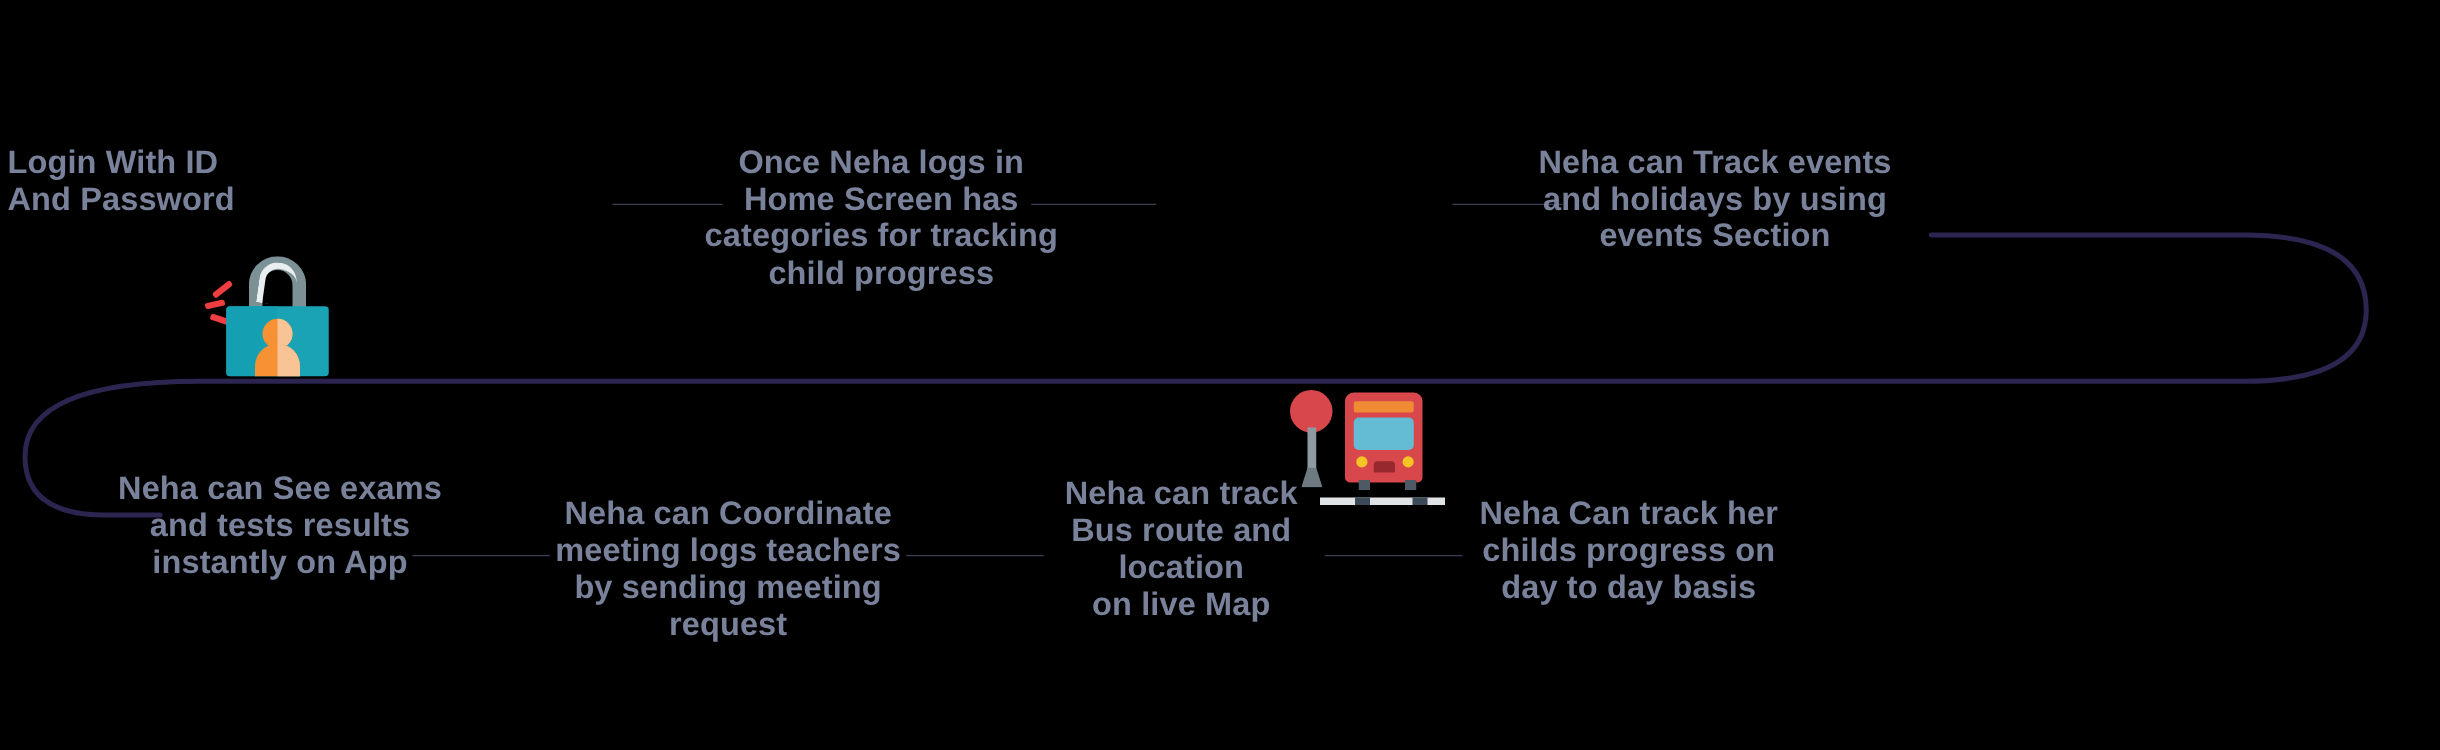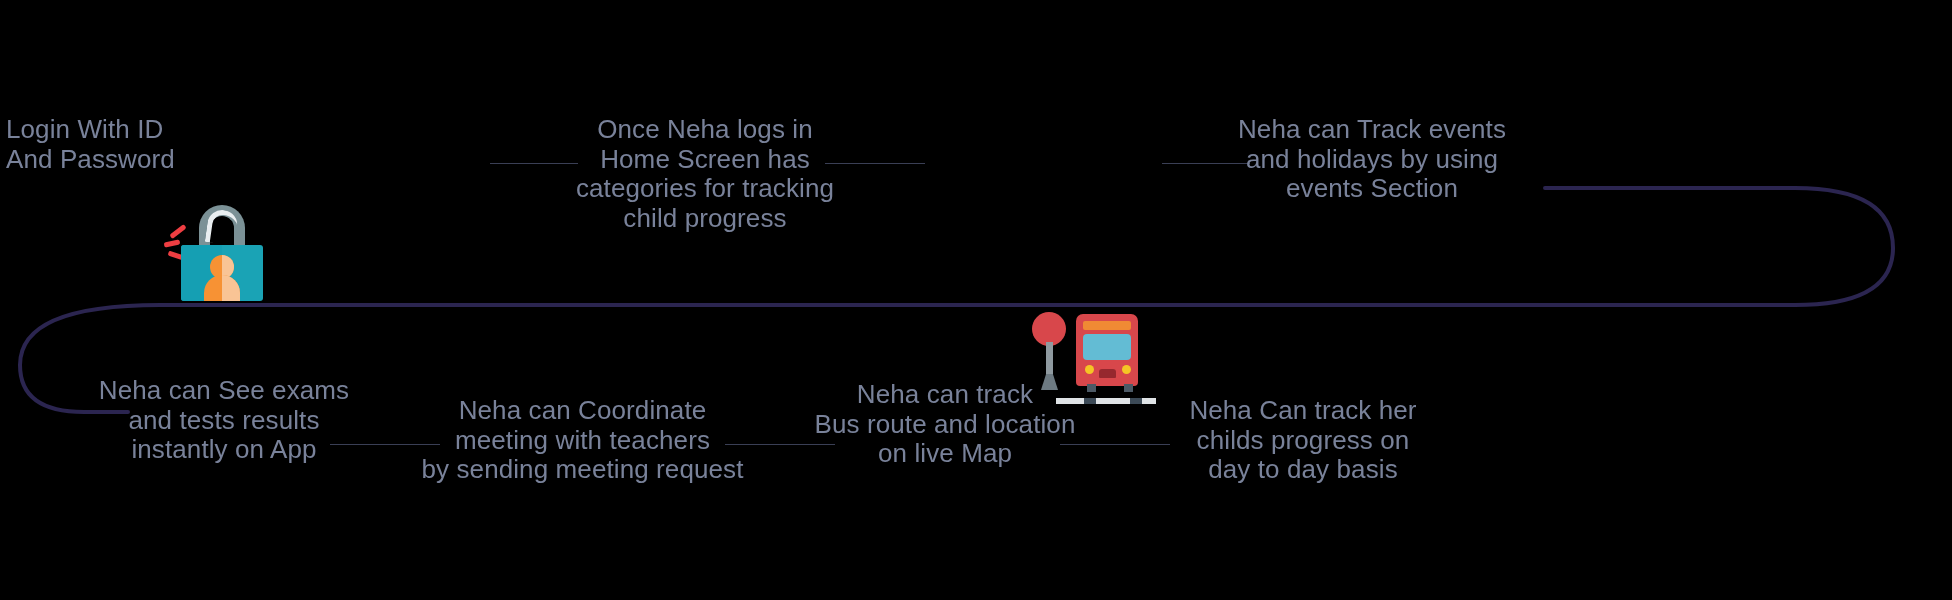--- a/index.html
+++ b/index.html
@@ -4,21 +4,21 @@
 <style>
   html,body{margin:0;padding:0;background:#000;}
   body{width:1952px;height:600px;overflow:hidden;
        font-family:"Liberation Sans",sans-serif;}
   #stage{position:relative;width:1952px;height:600px;background:#000000;}
 
   
   #pathLayer{position:absolute;left:0;top:0;width:1952px;height:600px;}
 
   
-  .step{position:absolute;color:#79829a;font-weight:400;
+  .step{position:absolute;color:#79829a;font-weight:700;
         font-size:26px;line-height:1.14;letter-spacing:.1px;
         text-align:center;white-space:pre-line;}
   .step.lft{text-align:left;}
 
   
   .conn{position:absolute;height:1px;background:#3a3f55;}
 
   
   .icon{position:absolute;}
 
@@ -94,21 +94,21 @@
 and holidays by using
 events Section</div>
 
   <div class="step" style="left:84px; top:376px; width:280px;">Neha can See exams
 and tests results
 instantly on App</div>
 
   <div class="conn" style="left:330px; top:444px; width:110px;"></div>
 
   <div class="step" style="left:420px; top:396px; width:325px;">Neha can Coordinate
-meeting with teachers
+meeting logs teachers
 by sending meeting request</div>
 
   <div class="conn" style="left:725px; top:444px; width:110px;"></div>
 
   <div class="step" style="left:810px; top:380px; width:270px;">Neha can track
 Bus route and location
 on live Map</div>
 
   <div class="conn" style="left:1060px; top:444px; width:110px;"></div>
 

